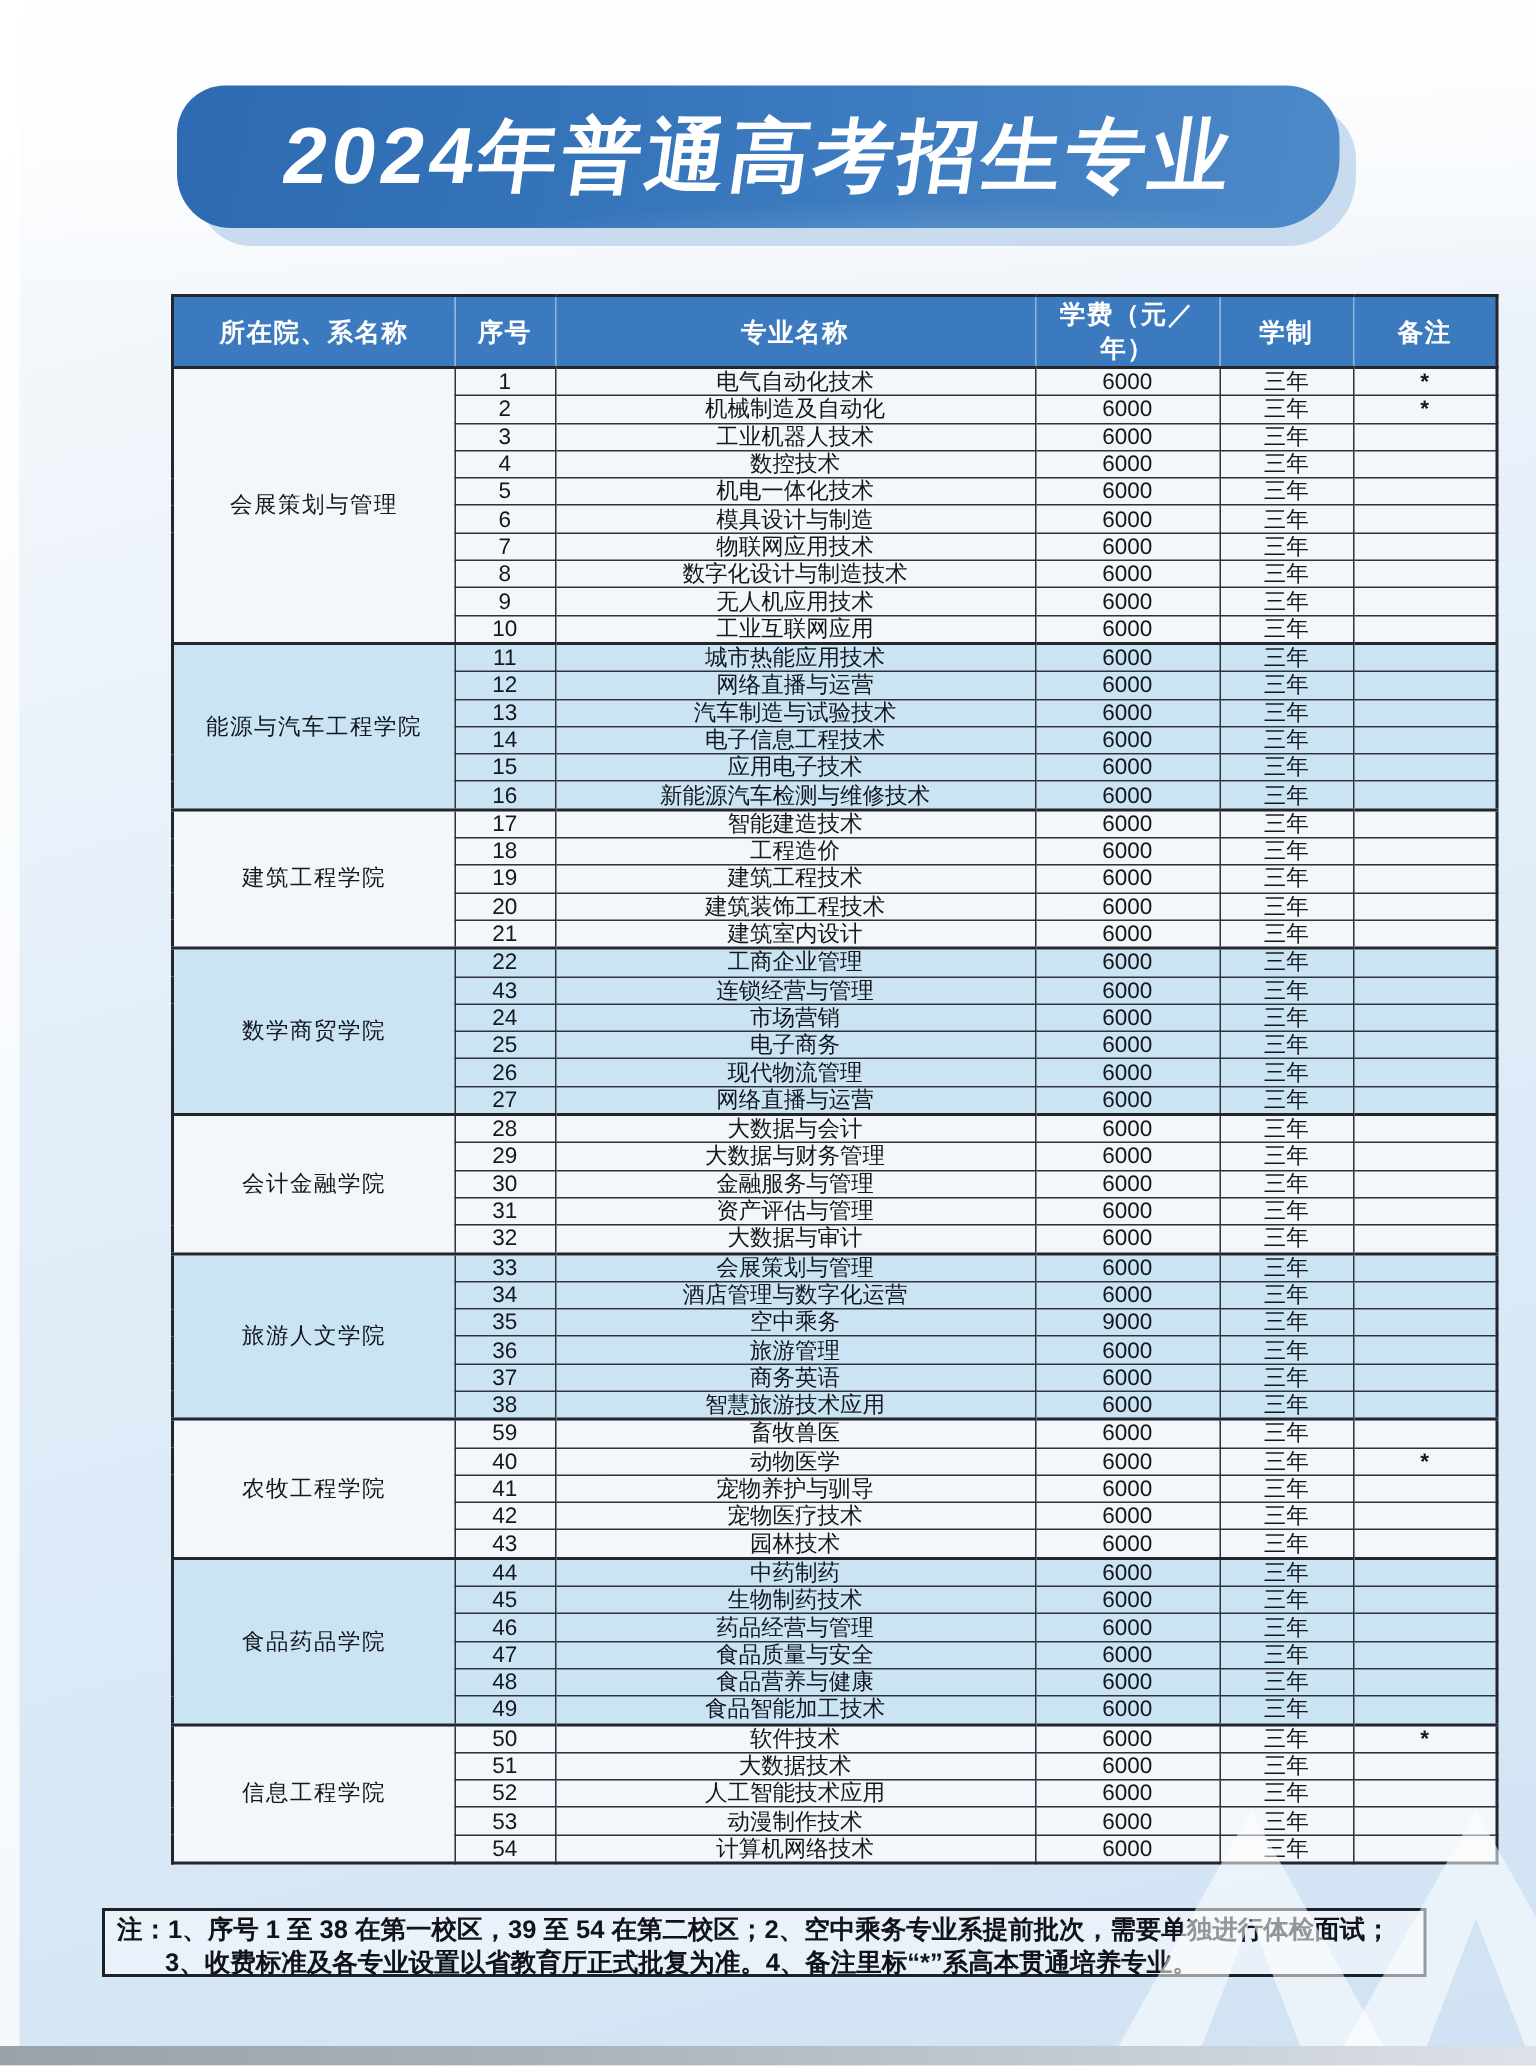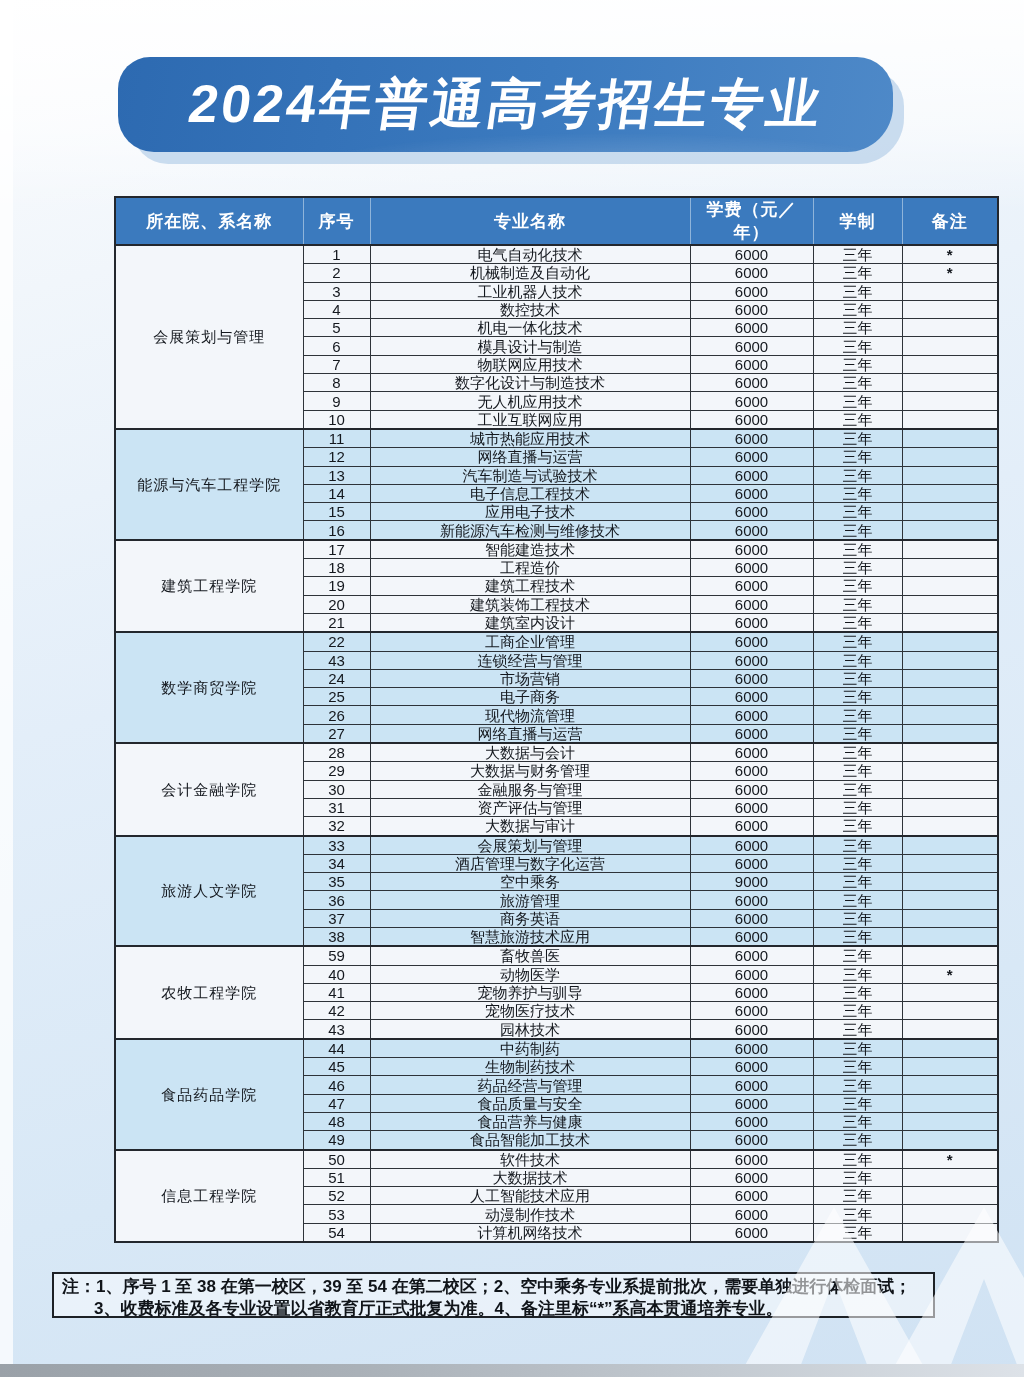--- a/index.html
+++ b/index.html
@@ -53,21 +53,21 @@
     font-size:15px;color:#14181e;border:1px solid #2e3339;
     overflow:hidden;white-space:nowrap;
   }
   tr.g-light td{background:#f3f6fa;}
   tr.g-blue td{background:#cbe4f4;}
   tr.group-start td{border-top:2px solid #23272d;}
   td.college{font-size:17px;letter-spacing:1px;color:#10151b;}
   td.note-cell{font-size:18px;font-weight:700;}
   
   .footnote{
-    position:absolute;left:52px;top:1272px;width:883px;height:46px;
+    position:absolute;left:68px;top:1272px;width:883px;height:46px;
     border:2px solid #1d2126;background:rgba(250,252,254,0.55);
     font-size:17px;font-weight:700;color:#101419;
     line-height:22px;padding:2px 6px 0 8px;box-sizing:border-box;white-space:nowrap;
   }
   .footnote .line2{padding-left:32px;}
   
   .chevron{
     position:absolute;background:rgba(255,255,255,0.55);
     clip-path:polygon(50% 0%,100% 100%,74% 100%,50% 30%,26% 100%,0% 100%);
     pointer-events:none;

